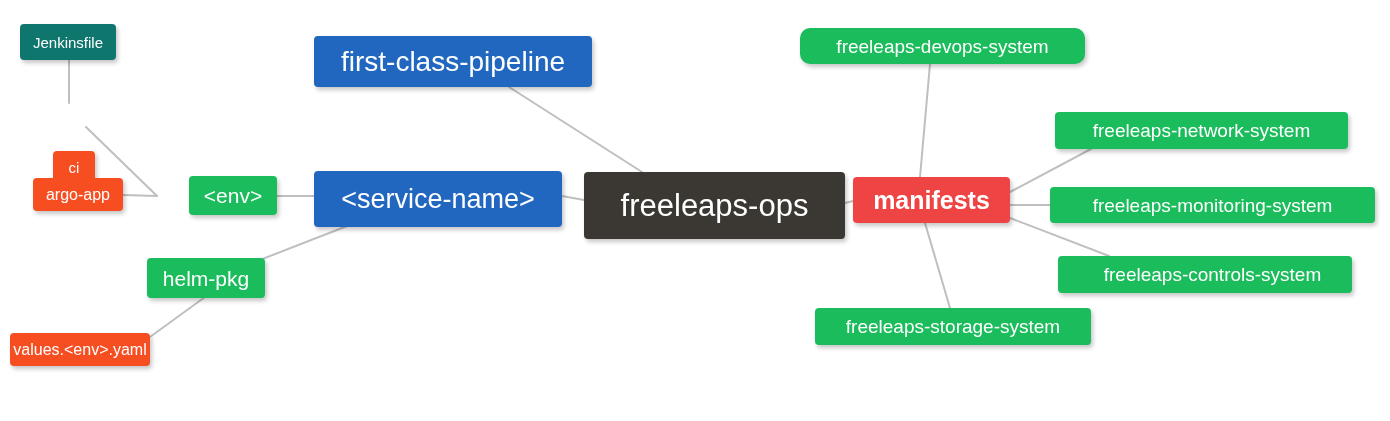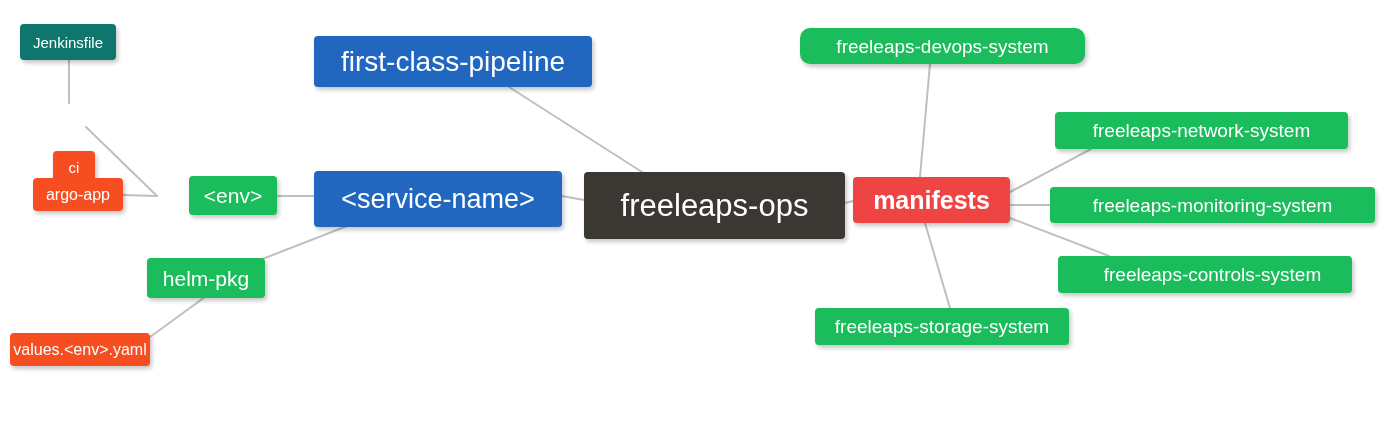--- a/index.html
+++ b/index.html
@@ -96,17 +96,17 @@
       </div>
       <div class="node" style="left: 1055px; top: 112px; width: 293px; height: 37px; background: rgb(26, 188, 91); font-size: 19px; text-align: right;">
         <span>freeleaps-network-system</span>
       </div>
       <div class="node" style="left: 1050px; top: 187px; width: 325px; height: 36px; background: rgb(26, 188, 91); font-size: 19px;">
         <span>freeleaps-monitoring-system</span>
       </div>
       <div class="node" style="left: 1058px; top: 256px; width: 294px; height: 37px; background: rgb(26, 188, 91); font-size: 19px; padding-left: 15px;">
         <span>freeleaps-controls-system</span>
       </div>
-      <div class="node" style="left: 815px; top: 308px; width: 254px; height: 37px; background: rgb(26, 188, 91); font-size: 19px;">
+      <div class="node" style="left: 815px; top: 308px; width: 276px; height: 37px; background: rgb(26, 188, 91); font-size: 19px;">
         <span>freeleaps-storage-system</span>
       </div>
     </div>
 </div>
 
 </body></html>

